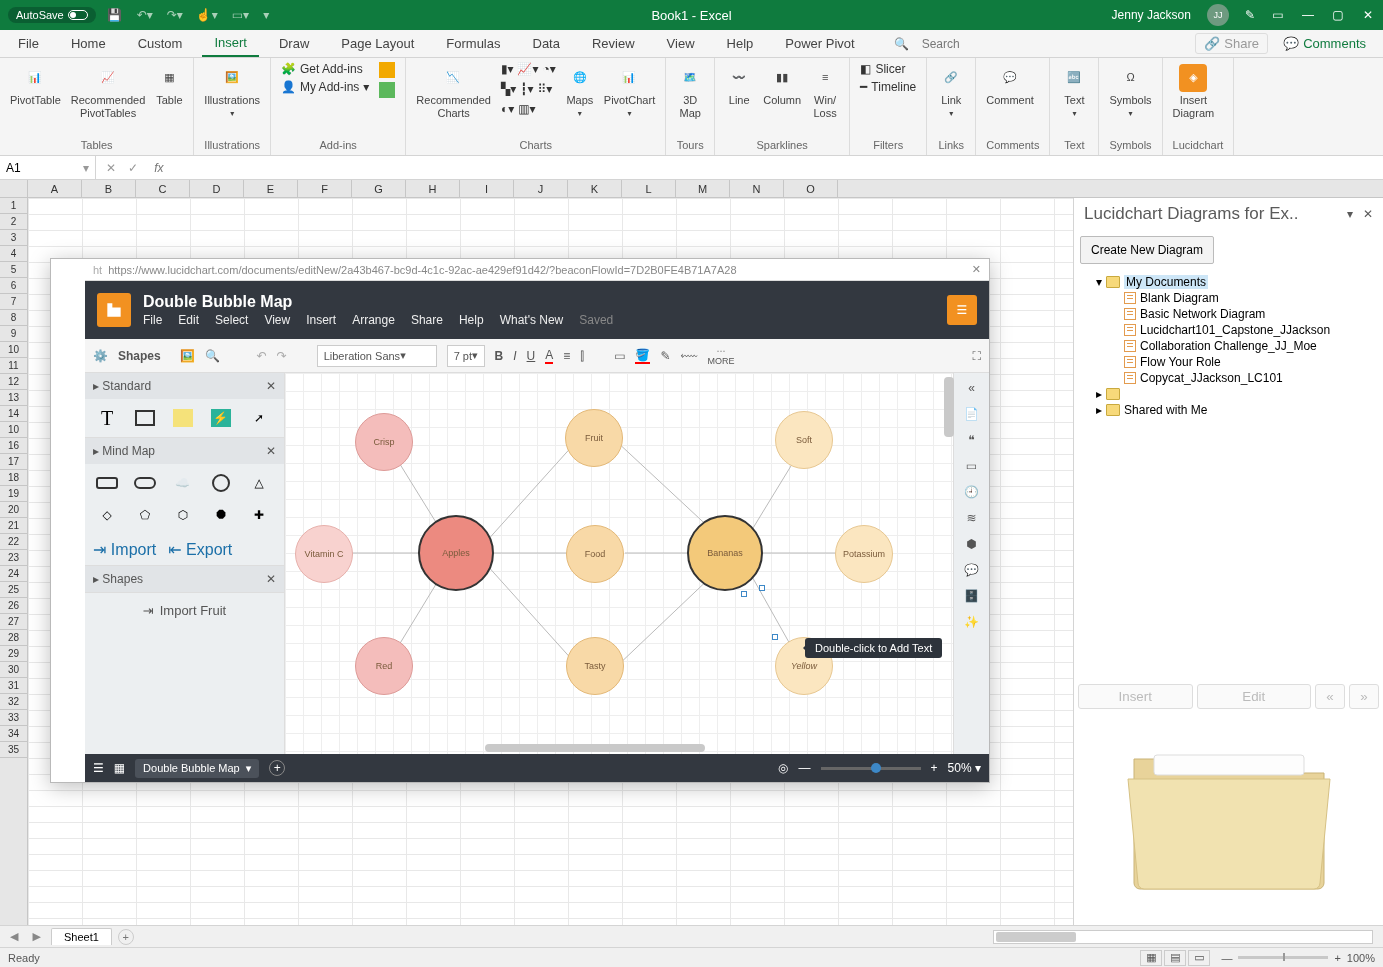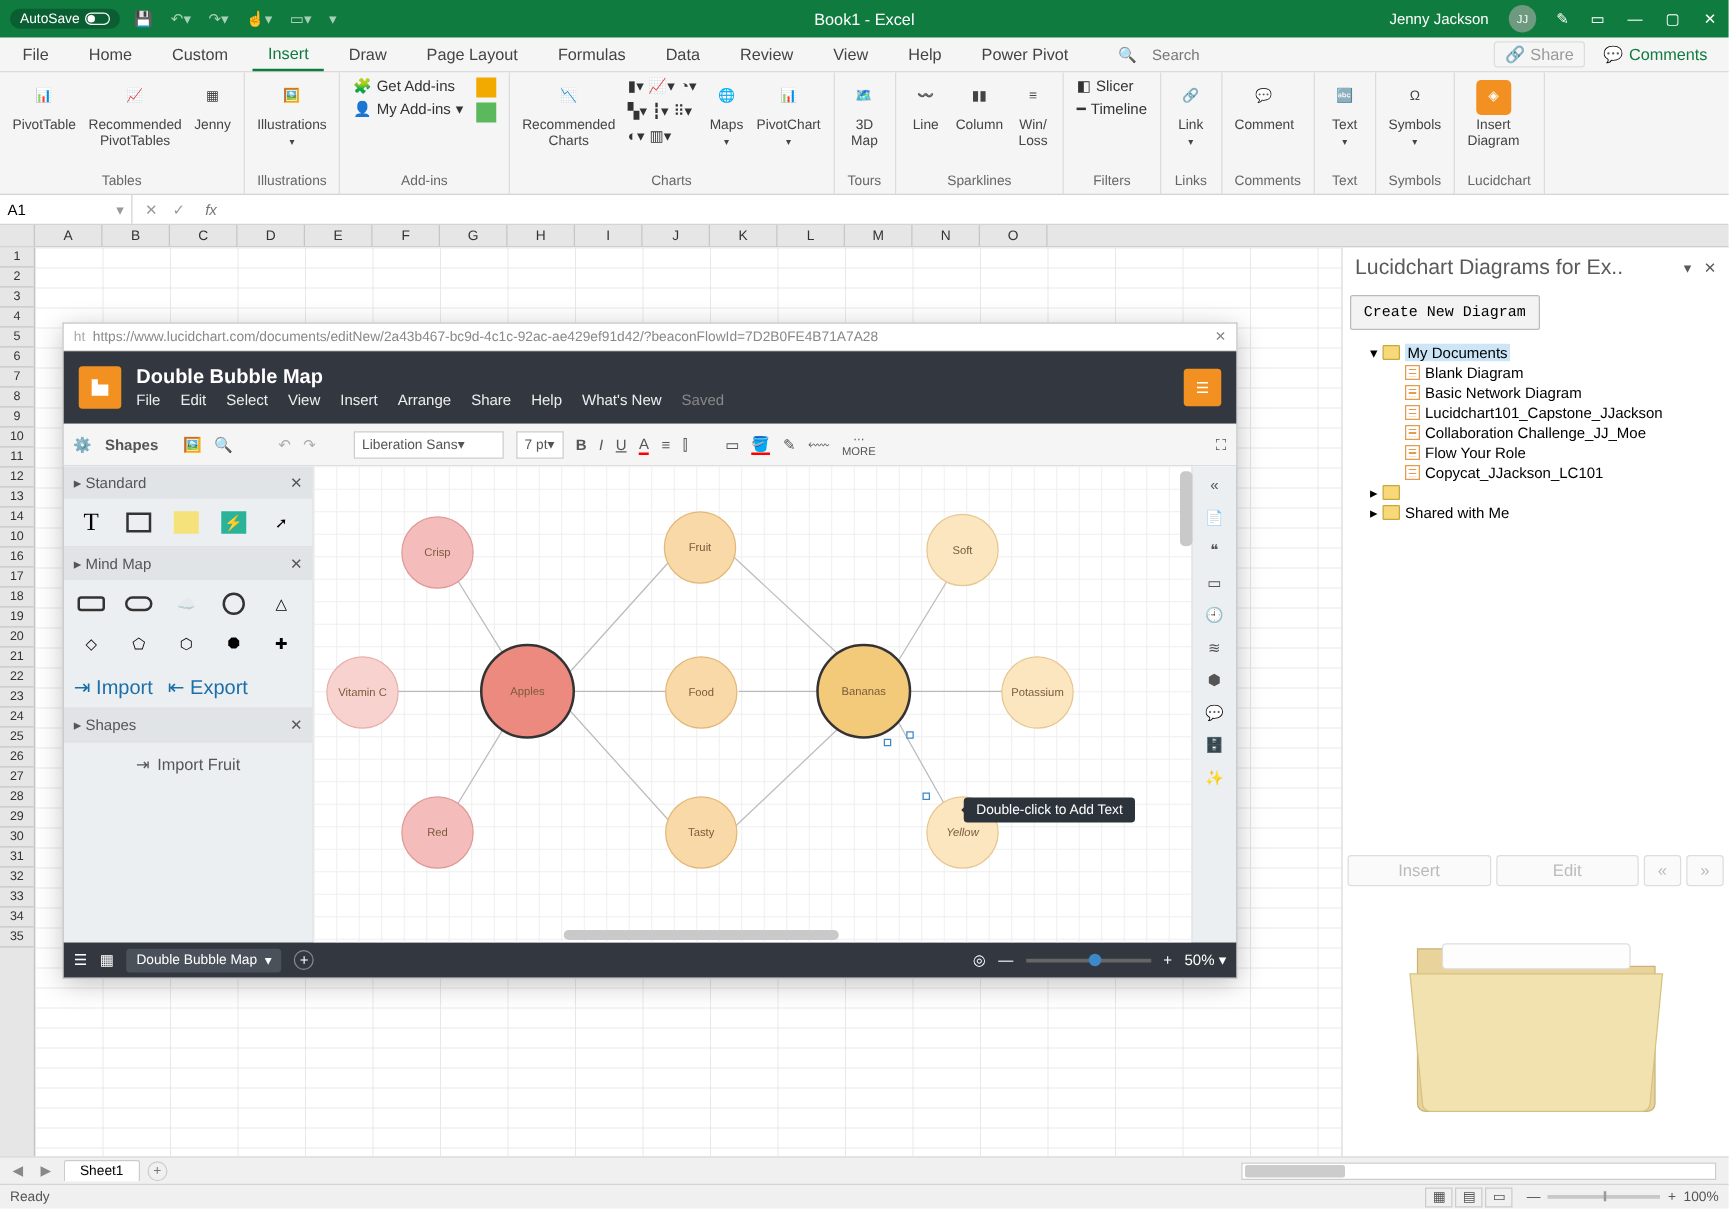--- a/index.html
+++ b/index.html
@@ -31,56 +31,56 @@
 .rgroup { border-right:1px solid #dcdcdc; padding:4px 10px 2px; display:flex; flex-direction:column; justify-content:space-between; }
 .rgroup .controls { flex:1; display:flex; align-items:flex-start; gap:10px; }
 .rgroup .glabel { text-align:center; font-size:11px; color:#666; padding-bottom:2px;}
 .rbtn { display:flex; flex-direction:column; align-items:center; gap:2px; font-size:11px; color:#444; cursor:pointer; text-align:center; line-height:1.2; padding-top:2px;}
 .ricon { width:28px; height:28px; display:flex; align-items:center; justify-content:center; }
 .rstack { display:flex; flex-direction:column; gap:4px; font-size:12px; color:#333;}
 .rstack .row { display:flex; align-items:center; gap:4px; cursor:pointer; white-space:nowrap;}
 
 
 .formulabar { height:24px; border-bottom:1px solid #d4d4d4; display:flex; align-items:center; background:#fff;}
-.namebox { width:106px; border-right:1px solid #d4d4d4; height:100%; display:flex; align-items:center; padding:0 6px; justify-content:space-between; font-size:12px;}
+.namebox { width:96px; border-right:1px solid #d4d4d4; height:100%; display:flex; align-items:center; padding:0 6px; justify-content:space-between; font-size:12px;}
 .fx-controls { display:flex; align-items:center; gap:12px; padding:0 10px; color:#999; }
 .fx-label { font-style:italic; color:#777; padding:0 6px;}
 
 
 .colheaders { height:18px; border-bottom:1px solid #c6c6c6; display:flex; background:#e6e6e6;}
 .rowcorner { width:28px; border-right:1px solid #c6c6c6; background:#e6e6e6;}
 .colh { width:54px; border-right:1px solid #c6c6c6; text-align:center; font-size:11px; color:#333; line-height:18px;}
 
 
 .mainrow { display:flex; height: calc(100% - 30px - 28px - 98px - 24px - 18px - 22px - 20px ); }
 .rowheaders { width:28px; background:#e6e6e6; border-right:1px solid #c6c6c6; }
 .rowh { height:16px; border-bottom:1px solid #c6c6c6; text-align:center; font-size:10px; color:#333; line-height:16px;}
 .grid { flex:1; position:relative; background:#fff; background-image: linear-gradient(#e8e8e8 1px, transparent 1px), linear-gradient(90deg,#e8e8e8 1px, transparent 1px); background-size: 54px 16px; overflow:hidden;}
 
 
 .taskpane { width:310px; border-left:1px solid #d4d4d4; background:#fff; display:flex; flex-direction:column;}
 .taskpane .tp-header { padding:6px 10px; display:flex; align-items:center; justify-content:space-between; color:#5a5a5a;}
 .taskpane .tp-title { font-size:17px; }
 .taskpane .tp-body { flex:1; padding: 6px; overflow:auto;}
-.taskpane .newbtn { border:1px solid #bbb; background:#f3f3f3; padding:6px 10px; border-radius:2px; font-size:12px; display:inline-block;font-family:Liberation Mono, monospace;}
+.taskpane .newbtn { border:1px solid #bbb; background:#f3f3f3; padding:6px 10px; border-radius:2px; font-size:12px; display:inline-block;}
 .tree { margin-top:10px; font-size:12px; }
 .tree-item { display:flex; align-items:center; gap:4px; padding:1px 0; white-space:nowrap;}
 .tree-item.indent1 { padding-left:16px;}
 .tree-item.indent2 { padding-left:32px;}
 .folder-ico { width:14px; height:12px; background:#f7d97a; border:1px solid #c9a93e; border-radius:1px; }
 .doc-ico { width:12px; height:12px; background:#fff; border:1px solid #e39b4e; position:relative;}
 .doc-ico::after{content:""; position:absolute; inset:2px; background:repeating-linear-gradient(#e39b4e,#e39b4e 1px, transparent 1px, transparent 3px);}
 .tp-col { display:flex; gap:4px; padding:4px;}
 .tp-col button { flex:1; padding:4px; border:1px solid #ddd; background:#fafafa; color:#bbb; border-radius:3px;}
 .bigfolder { width:230px; height:180px; margin:16px auto; position:relative;}
 .tp-footer { display:flex; gap:6px; padding:8px; justify-content:flex-end; border-top:1px solid #eee;}
 .tp-footer button { padding:5px 12px; border:1px solid #ccc; background:#fafafa; border-radius:3px; font-size:12px;}
 
 
-.lucid-window { position:absolute; left:22px; top:60px; width:940px; height:525px; border:1px solid #b9b9b9; background:#fff; box-shadow:0 4px 20px rgba(0,0,0,0.25); display:flex; flex-direction:column;}
+.lucid-window { position:absolute; left:22px; top:60px; width:940px; height:525px; border:1px solid #b9b9b9; background:#fff; box-shadow:0 4px 20px rgba(0,0,0,0.25); display:flex; flex-direction:column;padding-left:34px;}
 .lucid-url { height:22px; background:#fff; border-bottom:1px solid #ddd; display:flex; align-items:center; padding:0 8px; font-size:11px; color:#888; justify-content:space-between;}
 .lucid-header { height:58px; background:#333840; color:#fff; display:flex; align-items:center; padding:0 12px; gap:12px;}
 .lucid-logo { width:34px; height:34px; background:#f29121; border-radius:3px; display:flex; align-items:center; justify-content:center;}
 .lucid-titleblock { display:flex; flex-direction:column; gap:2px;}
 .lucid-titleblock .docname { font-weight:600; font-size:16px;}
 .lucid-menus { display:flex; gap:16px; font-size:12px; color:#eee;}
 .lucid-menus .saved { color:#888;}
 .lucid-burger { margin-left:auto; width:30px; height:30px; background:#f29121; border-radius:3px; display:flex; align-items:center; justify-content:center;}
 .lucid-toolbar { height:34px; background:#f5f5f5; border-bottom:1px solid #ddd; display:flex; align-items:center; padding:0 8px; gap:10px; font-size:12px; color:#555;}
 .lucid-toolbar .spacer{ flex:1;}
@@ -180,21 +180,21 @@
           <div class="ricon">📊</div>
           <span>PivotTable</span>
         </div>
       <div class="rbtn">
           <div class="ricon">📈</div>
           <span style="white-space:pre-line;">Recommended
 PivotTables</span>
         </div>
       <div class="rbtn">
           <div class="ricon">▦</div>
-          <span>Jenny</span>
+          <span>Table</span>
         </div>
     </div>
     <div class="glabel">Tables</div>
   </div>
   <div class="rgroup">
     <div class="controls">
       <div class="rbtn">
           <div class="ricon">🖼️</div>
           <span>Illustrations</span>
           <span style="font-size:8px;">▾</span>

